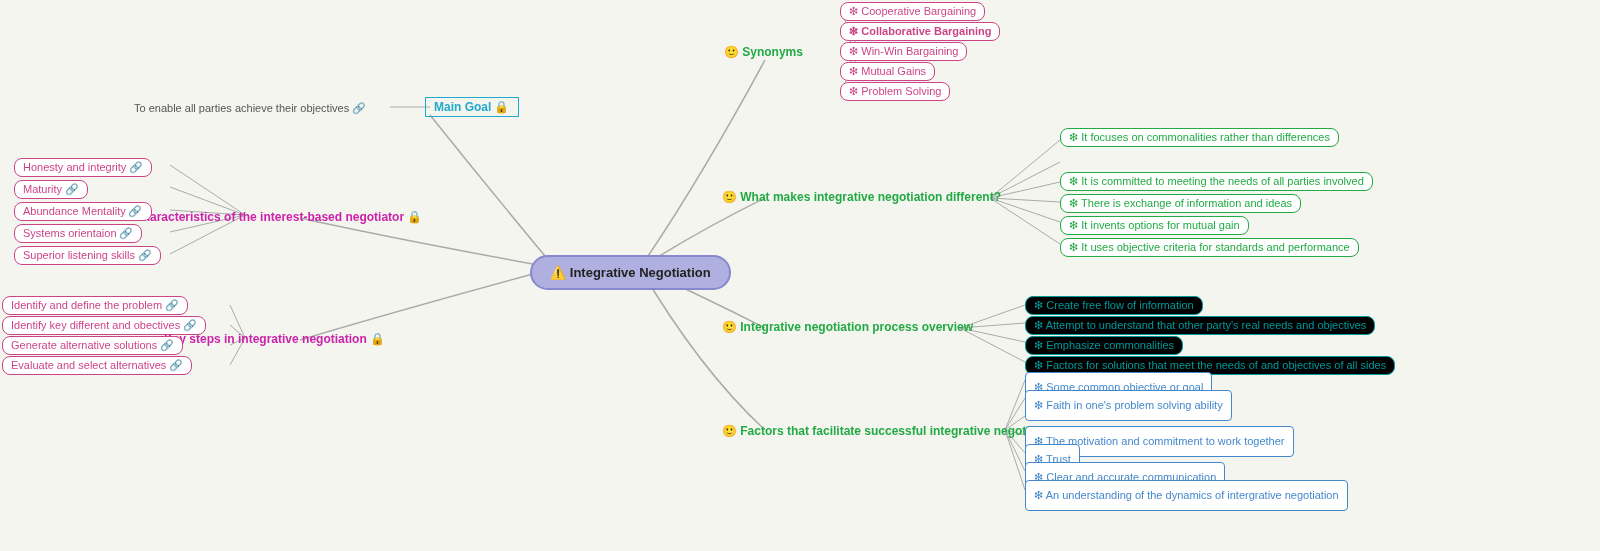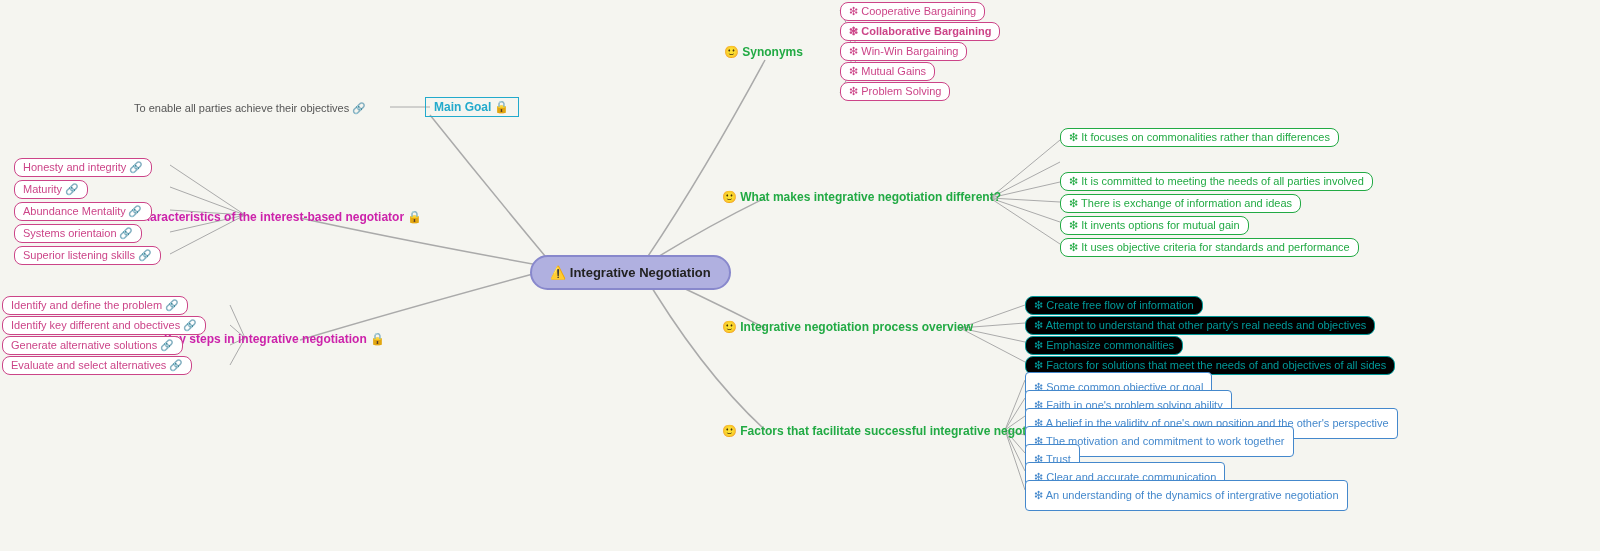--- a/index.html
+++ b/index.html
@@ -281,23 +281,20 @@
     <span>🙂 </span>
     <span>Factors that facilitate successful integrative negotiation</span>
   </div>
 
   <div class="node leaf-node-blue" style="left: 1025px; top: 372px;">
     <span>❇ Some common objective or goal</span>
   </div>
   <div class="node leaf-node-blue" style="left: 1025px; top: 390px;">
     <span>❇ Faith in one's problem solving ability</span>
   </div>
-  <div class="node leaf-node-blue" style="left: 1025px; top: 408px;">
-    <span>❇ A belief in the validity of one's own position and the other's perspective</span>
-  </div>
   <div class="node leaf-node-blue" style="left: 1025px; top: 426px;">
     <span>❇ The motivation and commitment to work together</span>
   </div>
   <div class="node leaf-node-blue" style="left: 1025px; top: 444px;">
     <span>❇ Trust</span>
   </div>
   <div class="node leaf-node-blue" style="left: 1025px; top: 462px;">
     <span>❇ Clear and accurate communication</span>
   </div>
   <div class="node leaf-node-blue" style="left: 1025px; top: 480px;">

